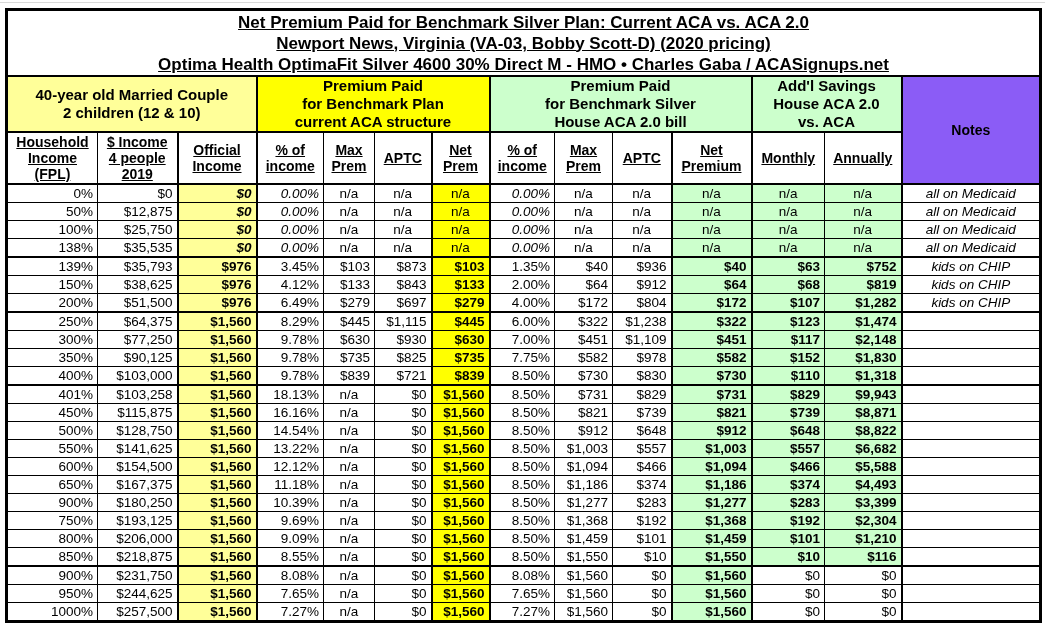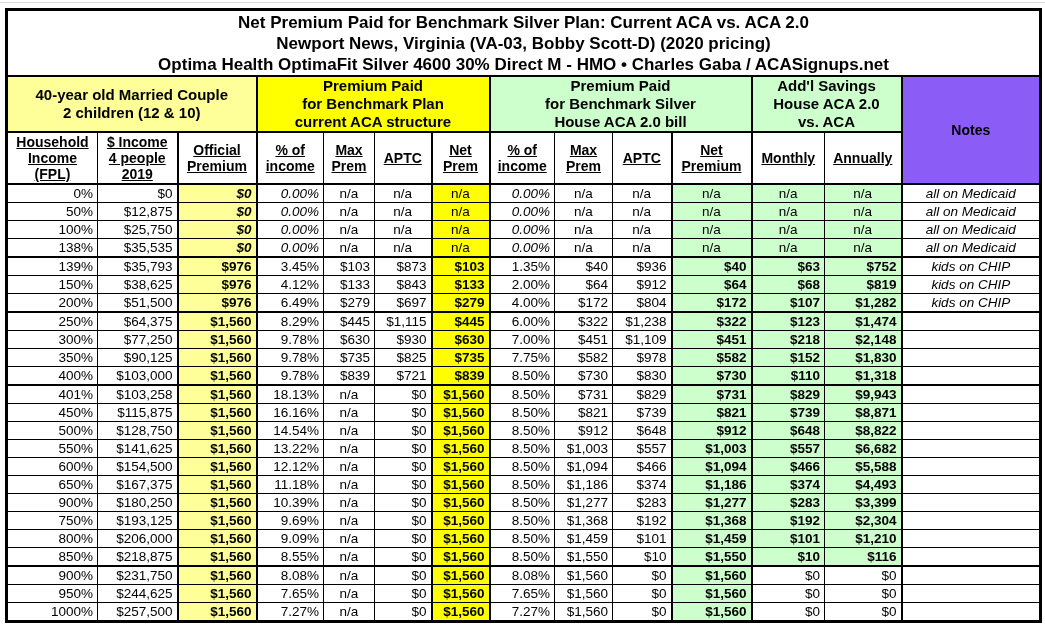--- a/index.html
+++ b/index.html
@@ -31,20 +31,21 @@
   }
   
   td.title-cell {
     height: 64px;
     text-align: center;
     font-weight: bold;
     font-size: 17px;
     line-height: 21px;
     background: #fff;
     border-bottom: 2px solid #000;
+    text-decoration: underline;
   }
   
   th.group {
     height: 54px;
     text-align: center;
     font-weight: bold;
     font-size: 15px;
     line-height: 18px;
     white-space: pre-line;
     border-bottom: 2px solid #000;
@@ -136,21 +137,21 @@
         <th class="notes-hdr bl2" rowspan="2">Notes</th>
       </tr>
       <tr>
         <th class="colhdr">Household
 Income
 (FPL)</th>
         <th class="colhdr">$ Income
 4 people
 2019</th>
         <th class="colhdr bg-pale bl2">Official
-Premium</th>
+Income</th>
         <th class="colhdr bl2">% of
 income</th>
         <th class="colhdr">Max
 Prem</th>
         <th class="colhdr">APTC</th>
         <th class="colhdr bg-bright bl2">Net
 Prem</th>
         <th class="colhdr bl2">% of
 income</th>
         <th class="colhdr">Max
@@ -296,21 +297,21 @@
           <td>$77,250</td>
           <td class="bl2 bg-pale bold">$1,560</td>
           <td class="bl2">9.78%</td>
           <td>$630</td>
           <td>$930</td>
           <td class="bl2 bg-bright bold">$630</td>
           <td class="bl2">7.00%</td>
           <td>$451</td>
           <td>$1,109</td>
           <td class="bl2 bg-green bold">$451</td>
-          <td class="bl2 bg-green bold">$218</td>
+          <td class="bl2 bg-green bold">$117</td>
           <td class="bg-green bold">$2,148</td>
           <td class="bl2 note"></td>
         </tr>
         <tr>
           <td>350%</td>
           <td>$90,125</td>
           <td class="bl2 bg-pale bold">$1,560</td>
           <td class="bl2">9.78%</td>
           <td>$735</td>
           <td>$825</td>

